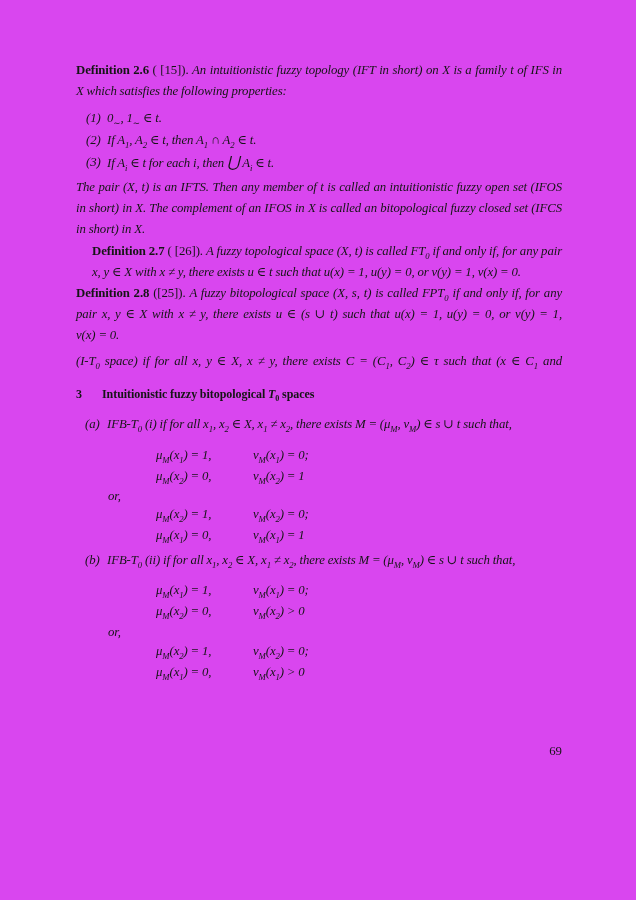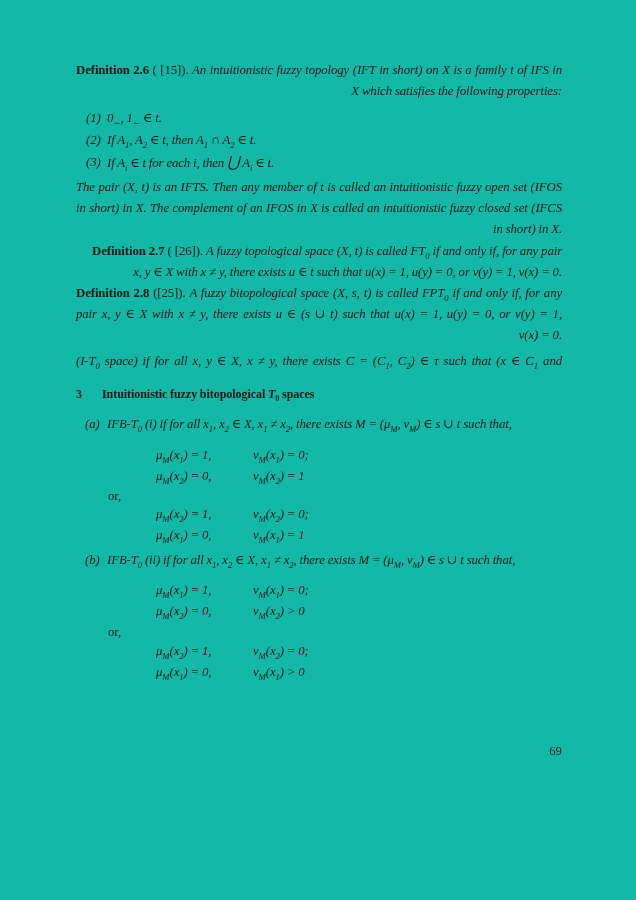--- a/index.html
+++ b/index.html
@@ -1,30 +1,30 @@
 <!DOCTYPE html>
 <html><head>
 <meta charset="utf-8">
 <style>
   html,body { margin:0; padding:0; background:#e8e8e8; }
   .page {
     position:relative;
     width:636px; height:900px;
     margin:0 auto;
-    background:#14b8a6;
+    background:#d946ef;
     color:#151515;
     font-family:"Liberation Serif","DejaVu Serif",serif;
     font-size:12.8px;
     letter-spacing:-0.1px;
     word-spacing:-0.2px;
     overflow:hidden;
   }
   .content { padding:60px 74px 0 76px; }
 
-  .line { line-height:21px;text-align:right; }
+  .line { line-height:21px; }
   .jline { text-align:justify; text-align-last:justify; }
   .ital { font-style:italic; }
   .dlabel { font-weight:bold; font-style:normal; }
   .dcite { font-style:normal; }
   sub { font-size:0.68em; line-height:0; }
   .cup { font-size:1.2em; }
 
   .list { margin-top:5px; }
   .li { display:flex; line-height:22px; font-style:italic; }
   .li .ln { flex:none; width:21px; margin-left:10px; }
@@ -51,21 +51,21 @@
   .item-b { margin-top:4px; }
 
   .eq { margin-left:80px; font-style:italic; }
   .eqrow { display:flex; line-height:21px; }
   .eqc-l { flex:none; width:97px; }
   .eqa1 { margin-top:10px; }
   .eqa2 { margin-top:0; }
   .eqb1 { margin-top:9px; }
   .eqb2 { margin-top:1px; }
 
-  .orline { margin-left:32px; line-height:16px; }
+  .orline { margin-left:32px; line-height:16px; font-style:italic; }
   .or-a { margin-top:1px; }
   .or-b { margin-top:2px; }
 
   .pagenum { margin-top:58px; line-height:21px; text-align:right; letter-spacing:0; }
 </style>
 </head>
 <body>
 
 <div class="page">
   <div class="content">
@@ -89,21 +89,21 @@
         <span class="lt">If A<sub>1</sub>, A<sub>2</sub> ∈ t, then A<sub>1</sub> ∩ A<sub>2</sub> ∈ t.</span>
       </div>
       <div class="li">
         <span class="ln">(3)</span>
         <span class="lt">If A<sub>i</sub> ∈ t for each i, then <span class="cup">⋃</span> A<sub>i</sub> ∈ t.</span>
       </div>
     </div>
 
     <div class="para ital">
       <div class="line jline">The pair (X, t) is an IFTS. Then any member of t is called an intuitionistic fuzzy open set (IFOS</div>
-      <div class="line jline">in short) in X. The complement of an IFOS in X is called an intuitionistic fuzzy closed set (IFCS</div>
+      <div class="line jline">in short) in X. The complement of an IFOS in X is called an bitopological fuzzy closed set (IFCS</div>
       <div class="line">in short) in X.</div>
     </div>
 
     <div class="def27">
       <div class="line jline">
         <span class="dlabel">Definition 2.7</span>
         <span class="dcite">( [26]).</span>
         <span class="ital">A fuzzy topological space (X, t) is called FT<sub>0</sub> if and only if, for any pair</span>
       </div>
       <div class="line ital">x, y ∈ X with x ≠ y, there exists u ∈ t such that u(x) = 1, u(y) = 0, or v(y) = 1, v(x) = 0.</div>

